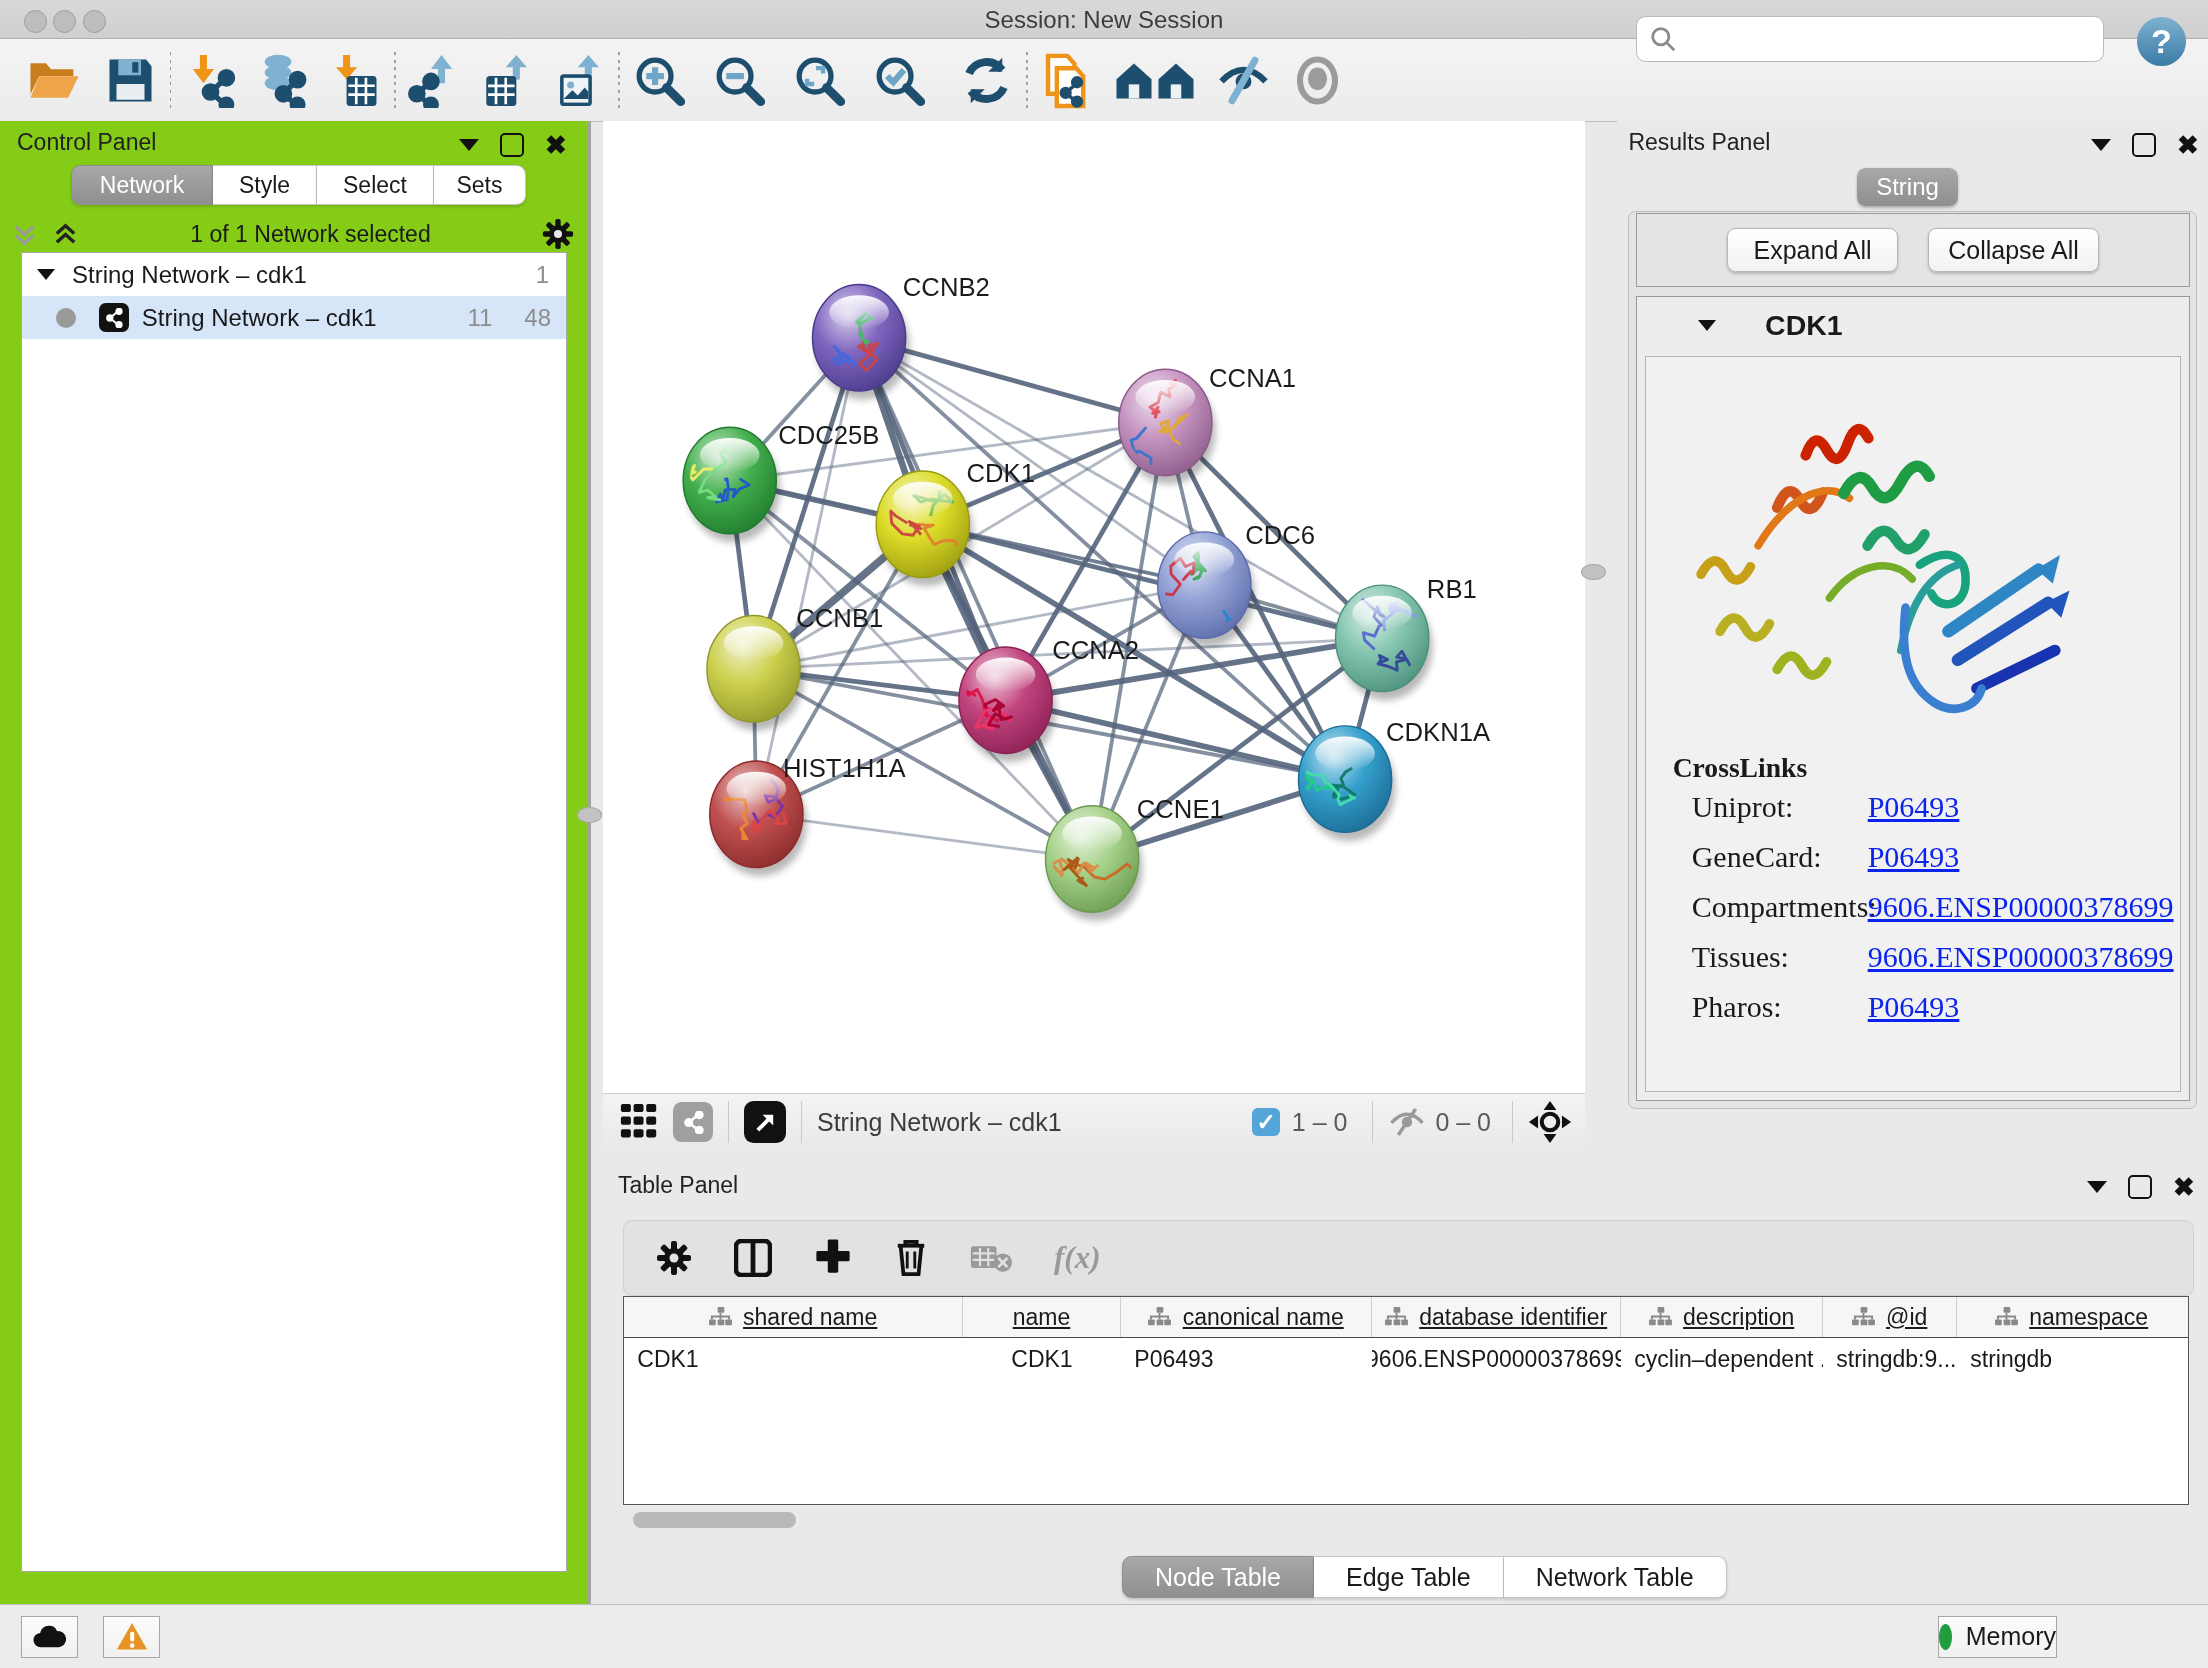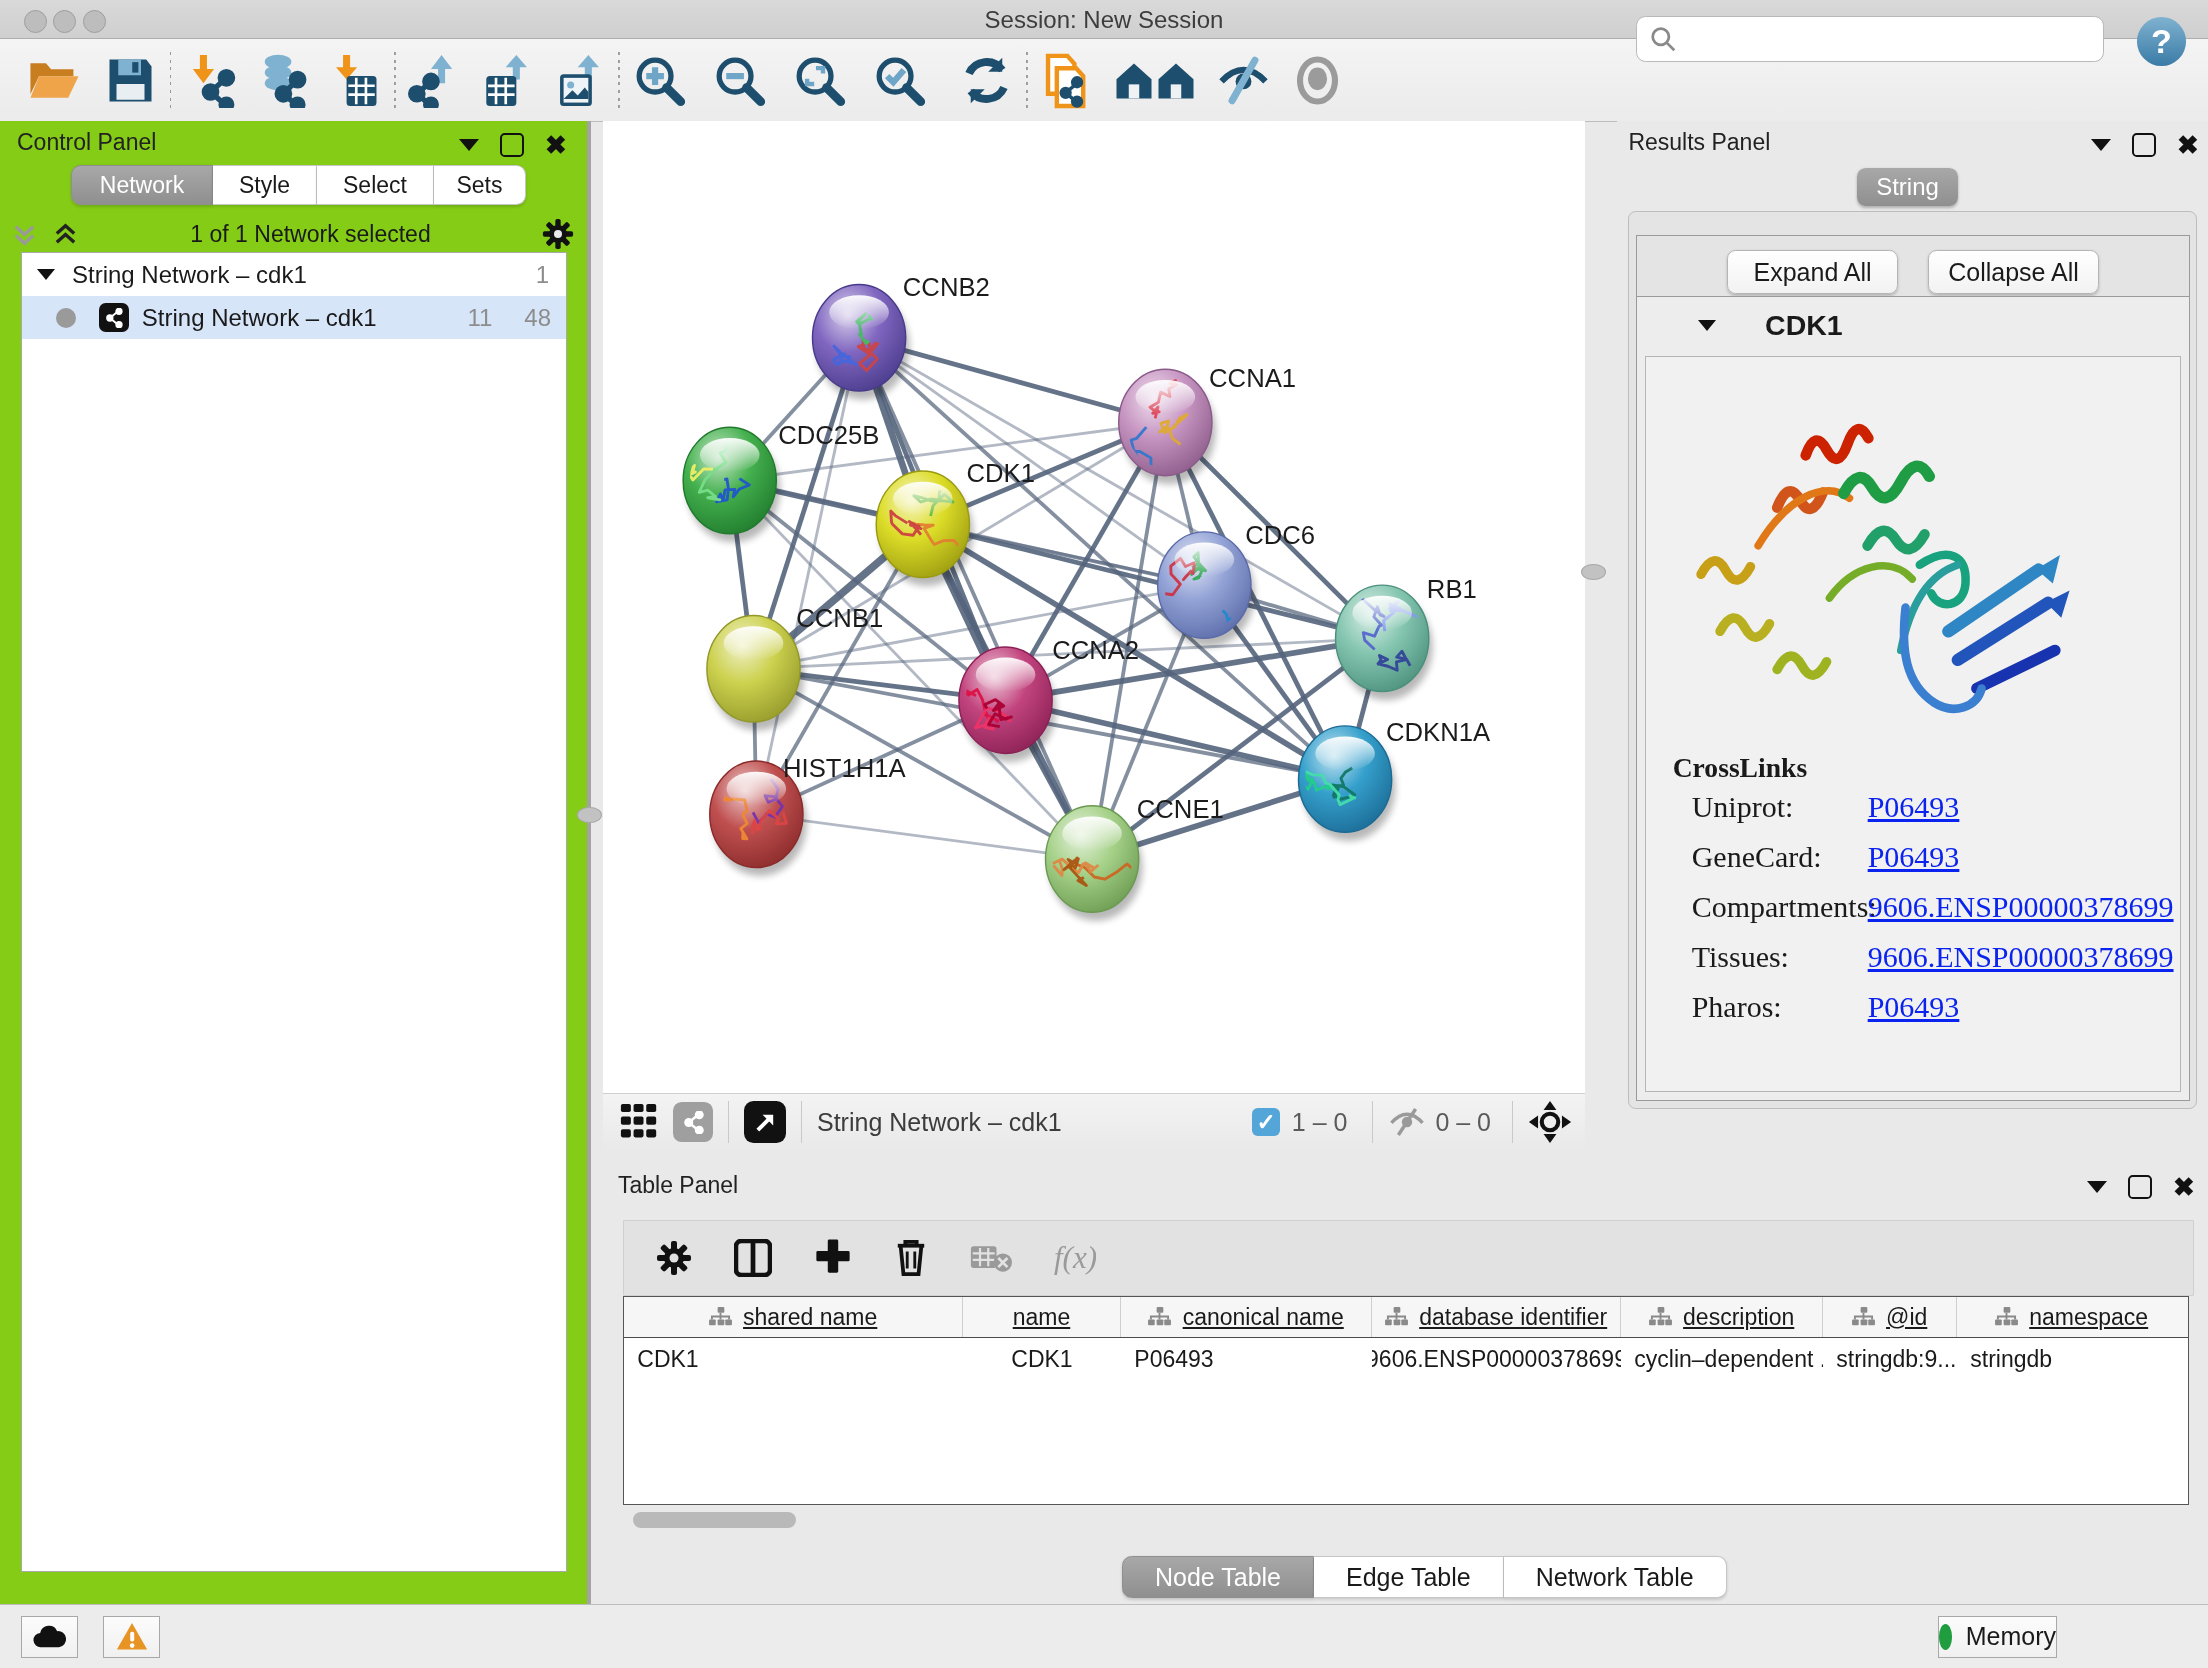--- a/index.html
+++ b/index.html
@@ -52,37 +52,37 @@
                  border-top:1px solid #cfcfcf;display:flex;align-items:center;font-size:25px;color:#5a5a5a;}
   .vsep{width:1px;height:42px;background:#c9c9c9;margin:0 15px;flex:0 0 auto;}
   .splitter-dot{width:23px;height:14.3px;border-radius:50%;background:#c2c2c2;border:1px solid #a8a8a8;position:absolute;}
   
   .results-panel{left:1617px;top:121px;width:592px;height:1483px;background:#e9e9e9;}
   .string-tab{position:absolute;left:240px;top:47px;width:101px;height:38px;border-radius:8.6px;
               background:linear-gradient(#a8a8a8,#8f8f8f);color:#fff;font-size:24px;
               display:flex;align-items:center;justify-content:center;box-shadow:0 1.9px 2.9px rgba(0,0,0,.25);}
   .res-outer{position:absolute;left:11.4px;top:90px;width:567px;height:896px;background:#e4e4e4;
              border:1px solid #bdbdbd;border-radius:7.6px;}
-  .res-btnbox{position:absolute;left:6.7px;top:23px;width:552px;height:72px;border:1px solid #9a9a9a;
+  .res-btnbox{position:absolute;left:6.7px;top:1px;width:552px;height:72px;border:1px solid #9a9a9a;
               display:flex;align-items:center;justify-content:center;gap:30px;}
   .res-btn{min-width:169px;height:42px;background:linear-gradient(#ffffff,#f2f2f2);border:1px solid #b5b5b5;
            border-radius:8.6px;font-size:25px;display:flex;align-items:center;justify-content:center;
            box-shadow:0 1.9px 2.9px rgba(0,0,0,.2);}
   .res-section{position:absolute;left:6.7px;top:84px;width:552px;height:803px;border:1px solid #9a9a9a;background:#ededed;}
   .gene-hdr{height:57px;display:flex;align-items:center;font-size:28.5px;font-weight:bold;}
   .gene-body{position:absolute;left:7.6px;top:59px;right:7.6px;bottom:7.6px;background:#f1f1f1;border:1px solid #b5b5b5;}
   .gene-desc{font-size:25px;margin:17px 0 0 19px;}
   .xl-title{font-family:"Liberation Serif",serif;font-weight:bold;font-size:27.6px;margin:13.3px 0 5.7px 27px;}
   .xl-row{display:flex;font-family:"Liberation Serif",serif;font-size:30px;margin:0 0 16px 46px;}
   .xl-label{width:176px;flex:0 0 auto;}
   .xl-link{color:#0b23ee;text-decoration:underline;}
   
   .table-panel{left:603px;top:1149px;width:1605px;height:455px;background:#e9e9e9;}
   .tp-toolbar{position:absolute;left:20px;top:71px;width:1571px;height:76px;background:#e2e2e2;
-              border:1px solid #d0d0d0;border-radius:1px;display:flex;align-items:center;gap:42px;padding-left:32px;box-sizing:border-box;}
+              border:1px solid #d0d0d0;border-radius:9px;display:flex;align-items:center;gap:42px;padding-left:32px;box-sizing:border-box;font-weight:bold;}
   .grid-table{position:absolute;left:20px;top:147px;width:1566px;height:209px;background:#fff;
               border:1.9px solid #555;border-right:1.9px solid #555;box-sizing:border-box;}
   .gt-hdr{display:flex;height:40px;background:#f6f6f6;border-bottom:1.9px solid #4a4a4a;text-decoration:underline;}
   .gt-hcell{display:flex;align-items:center;justify-content:center;gap:11.4px;font-size:23px;
             border-right:1px solid #cfcfcf;overflow:hidden;white-space:nowrap;box-sizing:border-box;}
   .gt-row{display:flex;height:42px;}
   .gt-cell{font-size:23px;display:flex;align-items:center;overflow:hidden;white-space:nowrap;box-sizing:border-box;padding:0 13.3px;}
   .hscroll{position:absolute;left:30px;top:363px;width:163px;height:16px;background:#b9b9b9;border-radius:8.6px;}
   .tp-tabs{position:absolute;left:519px;top:407px;display:flex;}
   .tp-tab{height:40px;padding:0 32px;display:flex;align-items:center;font-size:25px;background:#fff;

